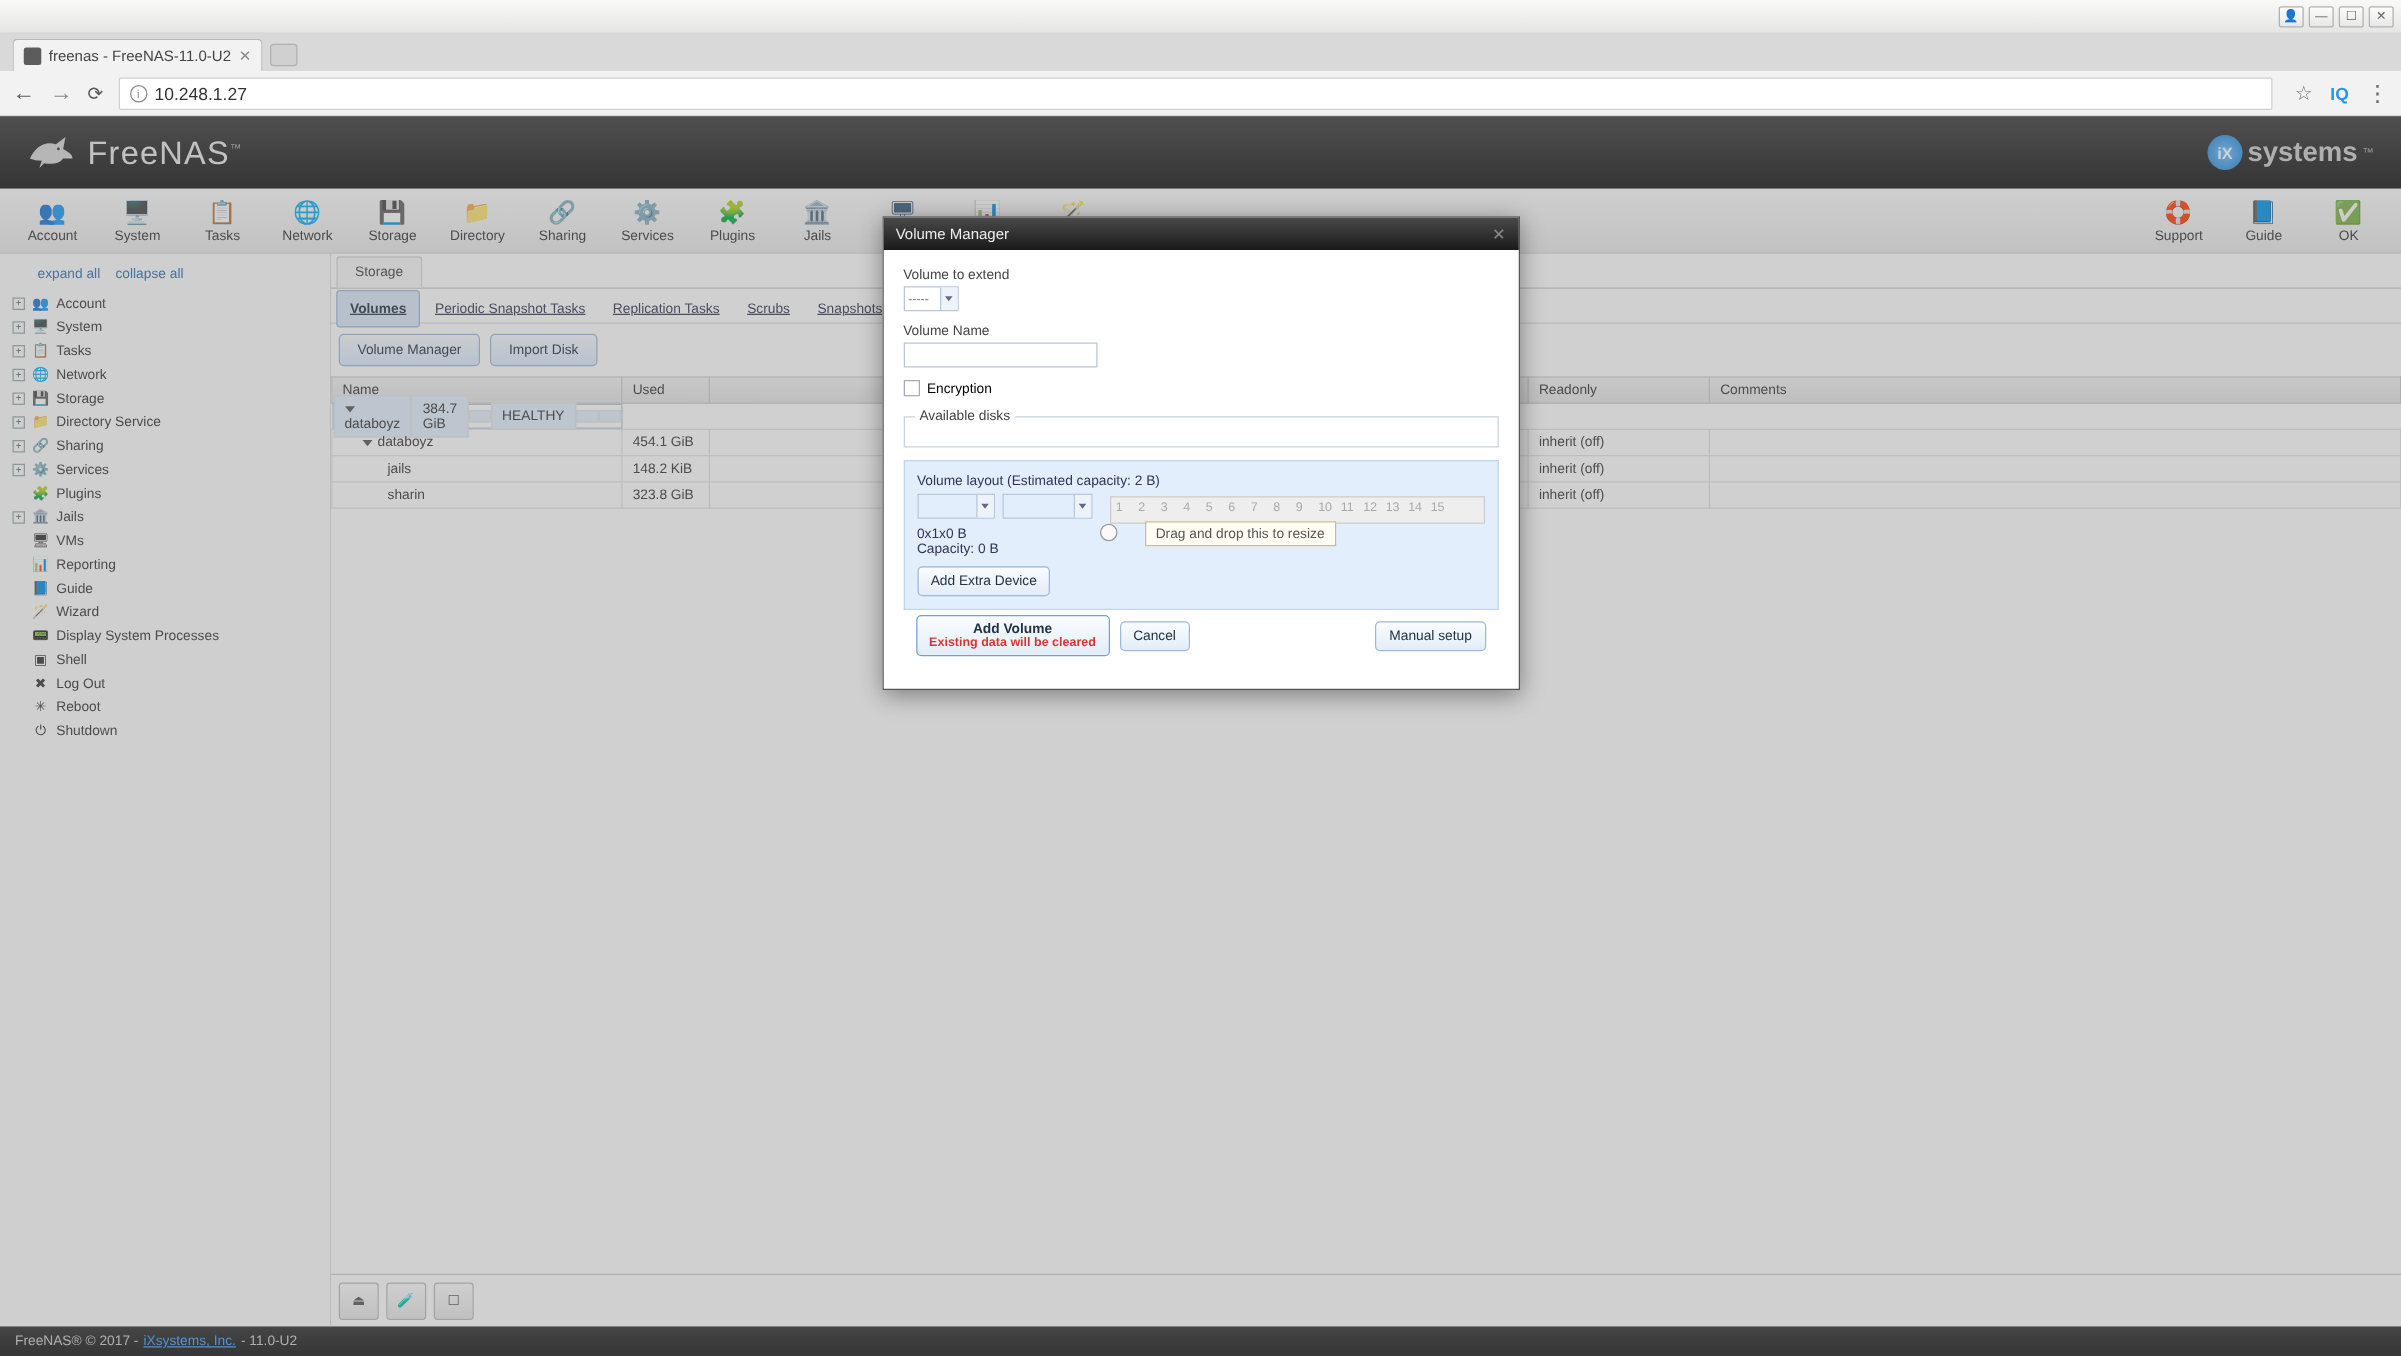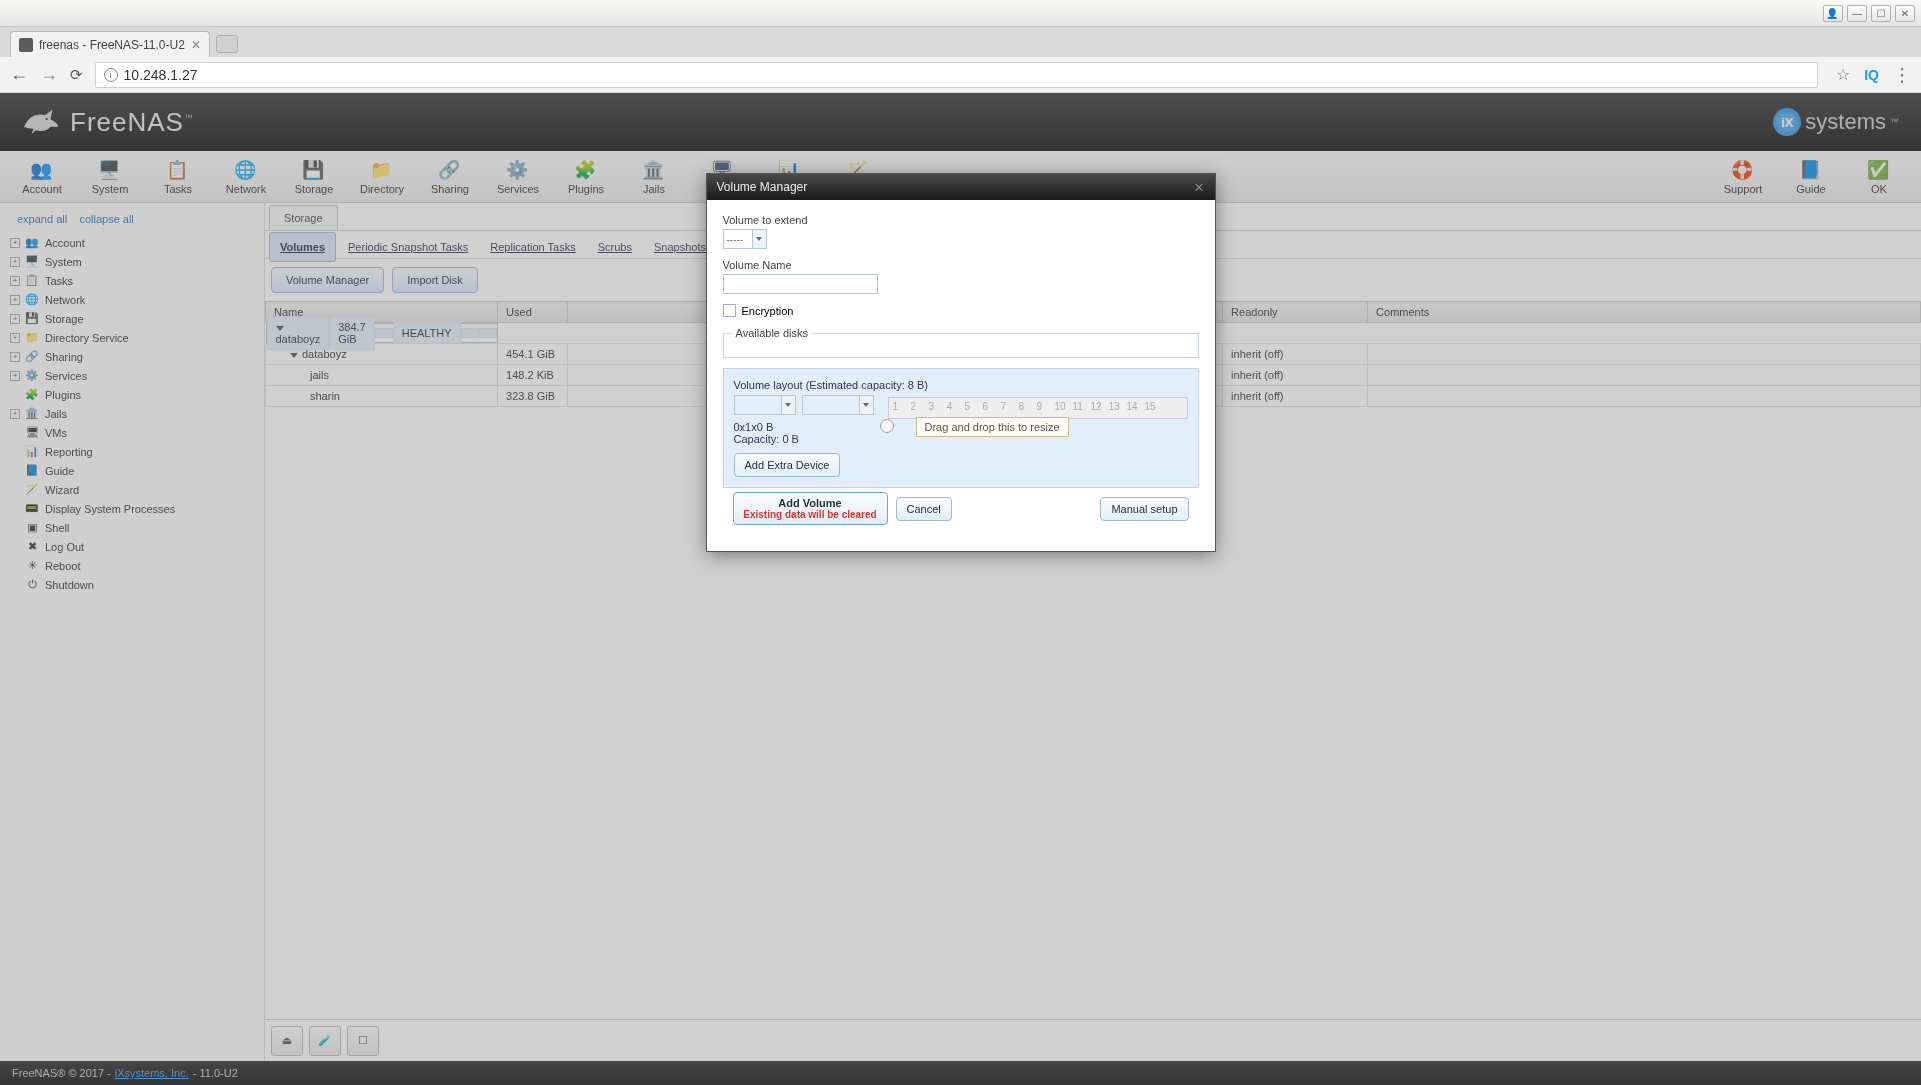--- a/index.html
+++ b/index.html
@@ -29,32 +29,32 @@
 .vdots{color:#666;font-size:18px;}
 
 
 .appheader { height:58px; background:linear-gradient(#3a3a3a,#111); display:flex; align-items:center; padding:0 22px; justify-content:space-between;}
 .brand { display:flex; align-items:center; gap:10px;}
 .brand-logo{width:38px;height:30px;}
 .brand-text{color:#e9e9e9;font-size:26px;font-weight:300;letter-spacing:1px;}
 .tm{font-size:9px;vertical-align:super;color:#aaa;}
 .ix{display:flex;align-items:center;gap:4px;}
 .ix-circle{width:28px;height:28px;border-radius:50%;background:radial-gradient(#6ec1ff,#1a7ed6);display:flex;align-items:center;justify-content:center;color:#fff;font-weight:bold;font-size:13px;margin-left:40px;}
-.ix-text{color:#ccc;font-size:22px;font-weight:400;}
+.ix-text{color:#ccc;font-size:22px;font-weight:700;}
 
 
 .toolbar{height:52px;background:linear-gradient(#fdfdfd,#eaeaea);border-bottom:1px solid #ccc;display:flex;align-items:center;padding:0 8px;}
 .tbtn{display:flex;flex-direction:column;align-items:center;justify-content:center;width:68px;height:48px;gap:2px;color:#333;font-size:11px;}
 .tbtn .ticon{width:22px;height:22px;display:flex;align-items:center;justify-content:center;font-size:18px;color:#3a5a80;}
 .tspacer{flex:1;}
 
 
 .main{display:flex;height:calc(100% - 27px - 30px - 36px - 58px - 52px - 24px);}
 .sidebar{width:265px;background:#fdfdfd;border-right:1px solid #ddd;padding:6px 10px;}
-.expcol{color:#2e6fb5;margin:4px 7px 8px;}
+.expcol{color:#2e6fb5;margin:4px 20px 8px;}
 .expcol span{cursor:pointer;}
 .tree{list-style:none;}
 .tree li{display:flex;align-items:center;gap:5px;padding:3px 0;color:#333;}
 .expander{width:10px;height:10px;border:1px solid #9aa;font-size:8px;line-height:8px;text-align:center;color:#556;}
 .expander.blank{border:none;}
 .ticon-s{width:15px;height:13px;display:inline-flex;align-items:center;justify-content:center;}
 
 
 .content{flex:1;background:#fff;display:flex;flex-direction:column;}
 .ctabs{height:28px;display:flex;align-items:flex-end;padding-left:4px;border-bottom:1px solid #ccc;}
@@ -443,21 +443,21 @@
       </div>
       <div class="fld chk">
         <div class="chkbox"></div>
         <span>Encryption</span>
       </div>
       <fieldset>
         <legend>Available disks</legend>
         <div style="height:4px;"></div>
       </fieldset>
       <div class="layoutbox">
-        <div style="color:#335;margin-bottom:4px;">Volume layout (Estimated capacity: 8 B)</div>
+        <div style="color:#335;margin-bottom:4px;">Volume layout (Estimated capacity: 2 B)</div>
         <div style="display:flex;align-items:flex-start;gap:6px;">
           <div>
             <div style="display:flex;gap:6px;">
               <div class="sel">
                   <div class="selval" style="width:46px;"></div>
                   <div class="selarrow"></div>
                 </div>
               <div class="sel">
                   <div class="selval" style="width:56px;"></div>
                   <div class="selarrow"></div>

